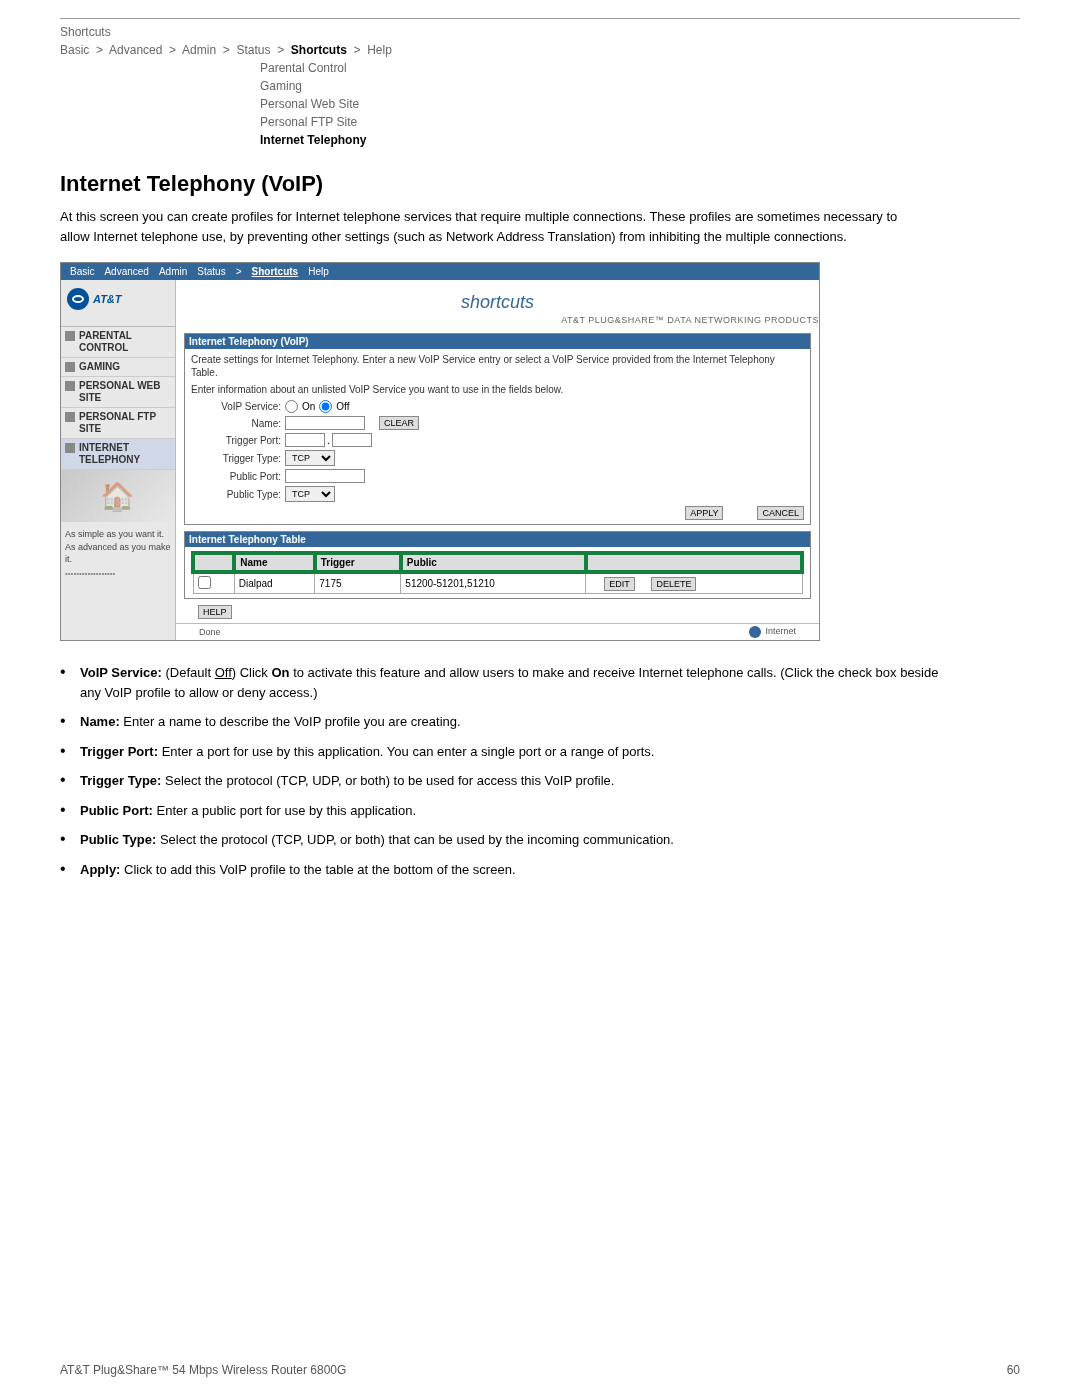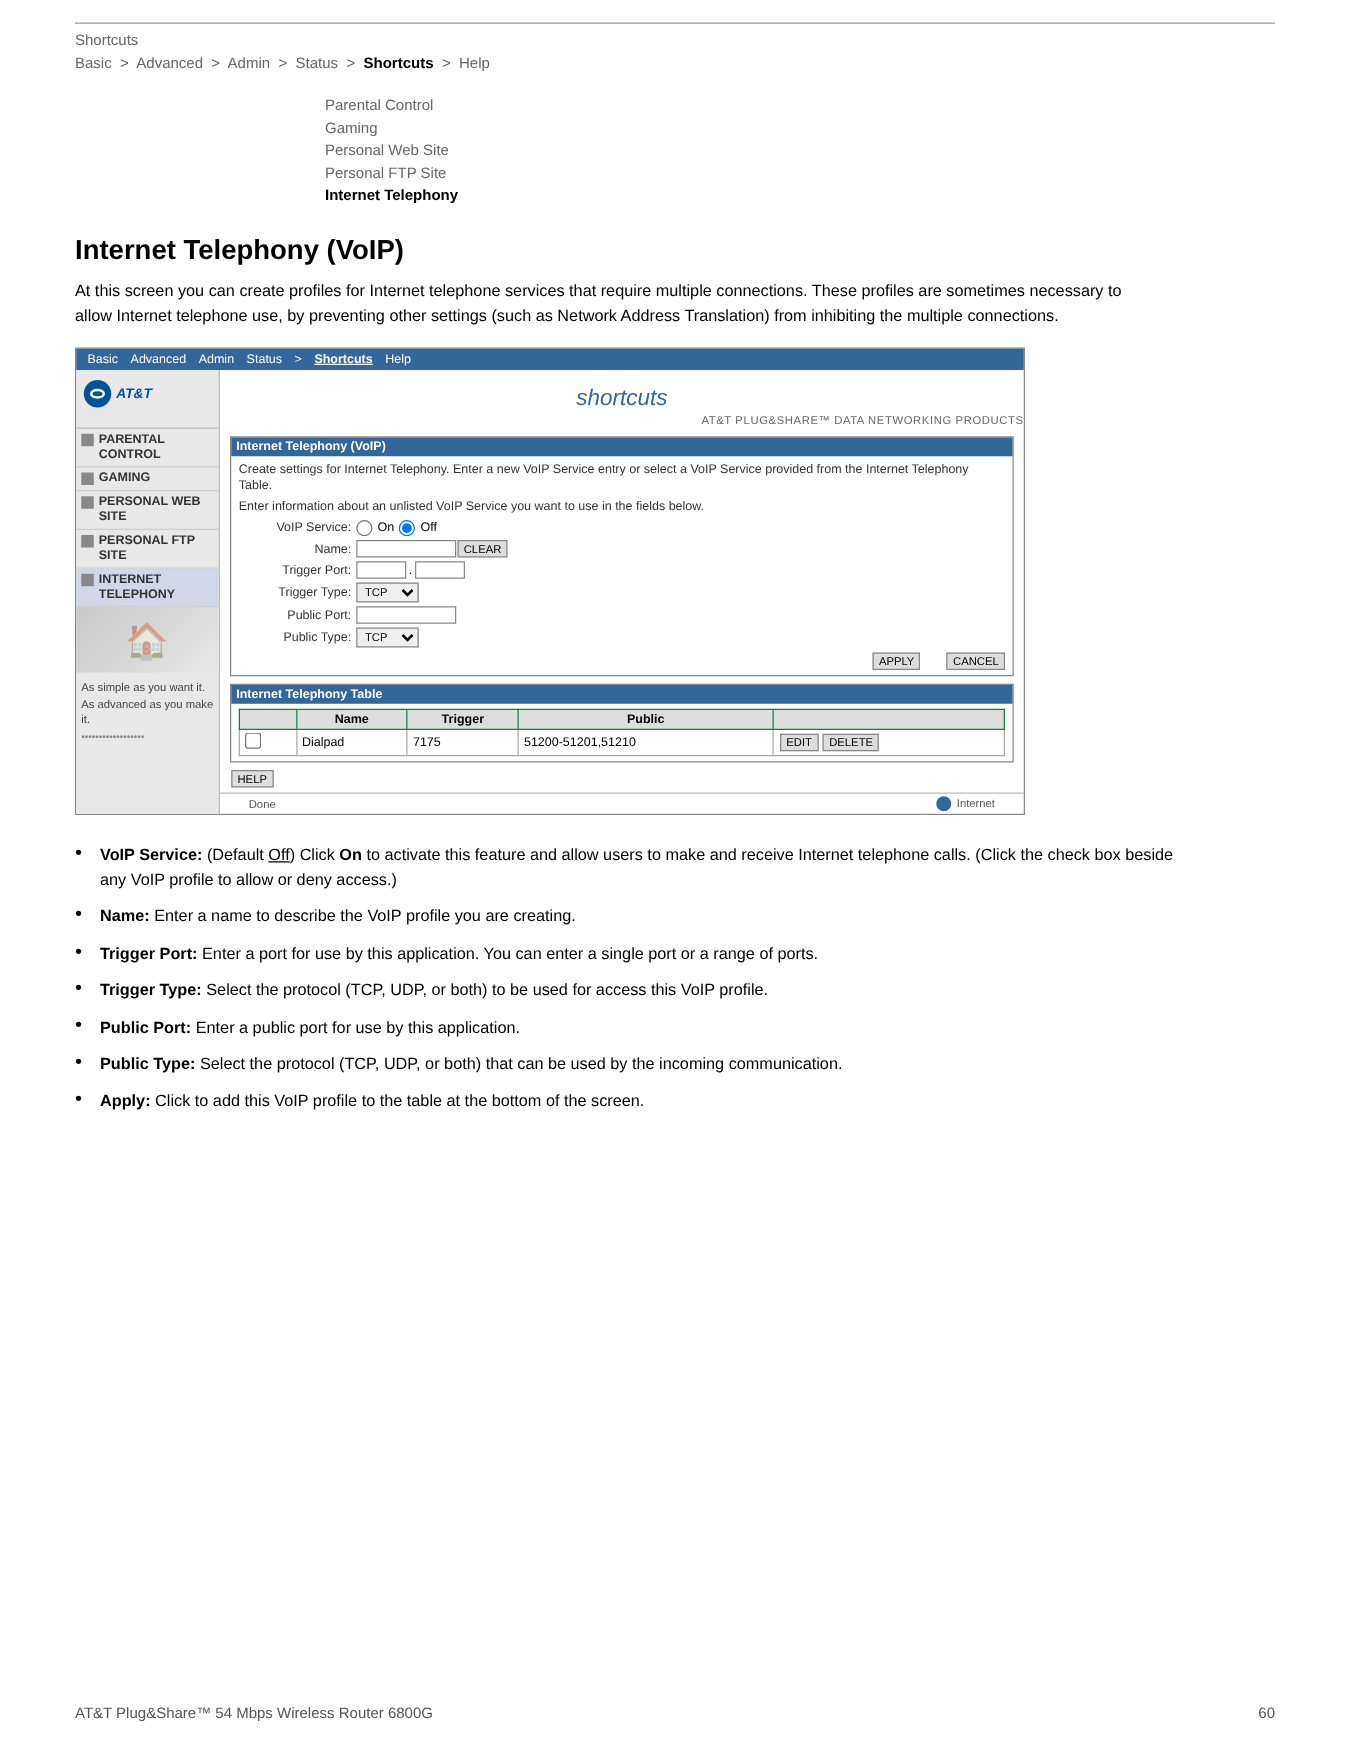--- a/index.html
+++ b/index.html
@@ -23,21 +23,21 @@
       padding-top: 6px;
       margin-bottom: 4px;
     }
     .top-nav-label {
       font-size: 12px;
       color: #666;
     }
     .breadcrumb-row {
       font-size: 12px;
       color: #666;
-      margin-bottom: 18px;
+      margin-bottom: 2px;
     }
     .breadcrumb-row strong {
       color: #000;
       font-weight: bold;
     }
     .sub-nav {
       margin-left: 200px;
       margin-bottom: 2px;
     }
     .sub-nav-item {
@@ -176,33 +176,33 @@
       gap: 4px;
       align-items: center;
       font-size: 10px;
     }
     .btn-small {
       background: #ddd;
       border: 1px solid #888;
       font-size: 9px;
       padding: 1px 4px;
       cursor: pointer;
-      margin-left: 1px;
+      margin-left: 14px;
     }
     .browser-table {
       width: 100%;
       border-collapse: collapse;
       font-size: 10px;
       margin-top: 4px;
     }
     .browser-table th {
       background: #ddd;
-      border: 1px solid #15803d;
+      border: 4px solid #15803d;
       padding: 2px 4px;
-      text-align: center;
+      text-align: left;
     }
     .browser-table td {
       border: 1px solid #aaa;
       padding: 2px 4px;
     }
     .browser-bottom-bar {
       display: flex;
       justify-content: space-between;
       align-items: center;
       border-top: 1px solid #bbb;

